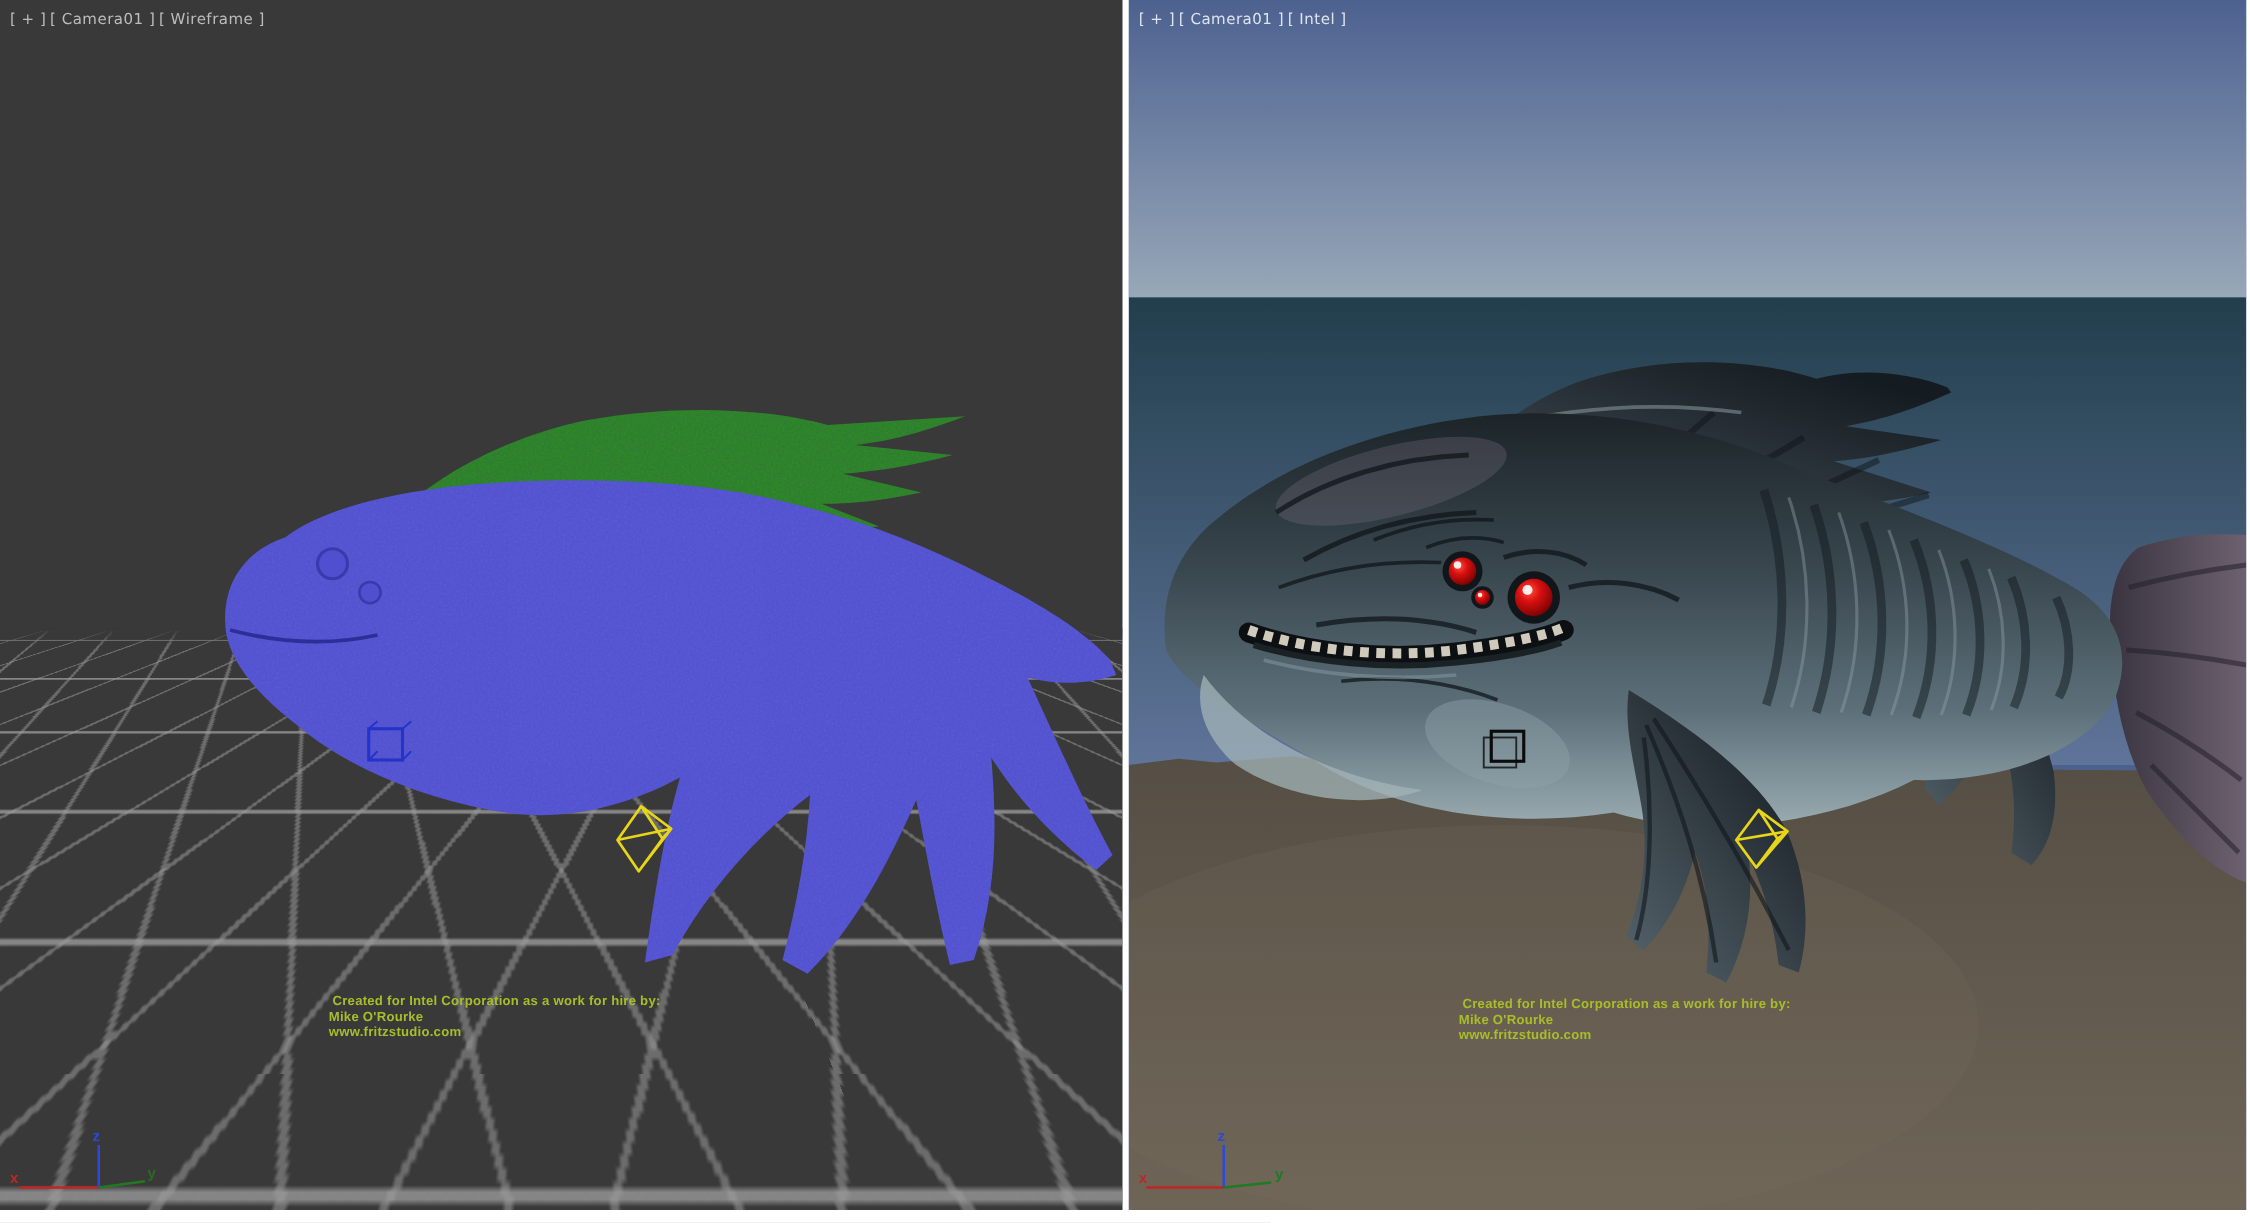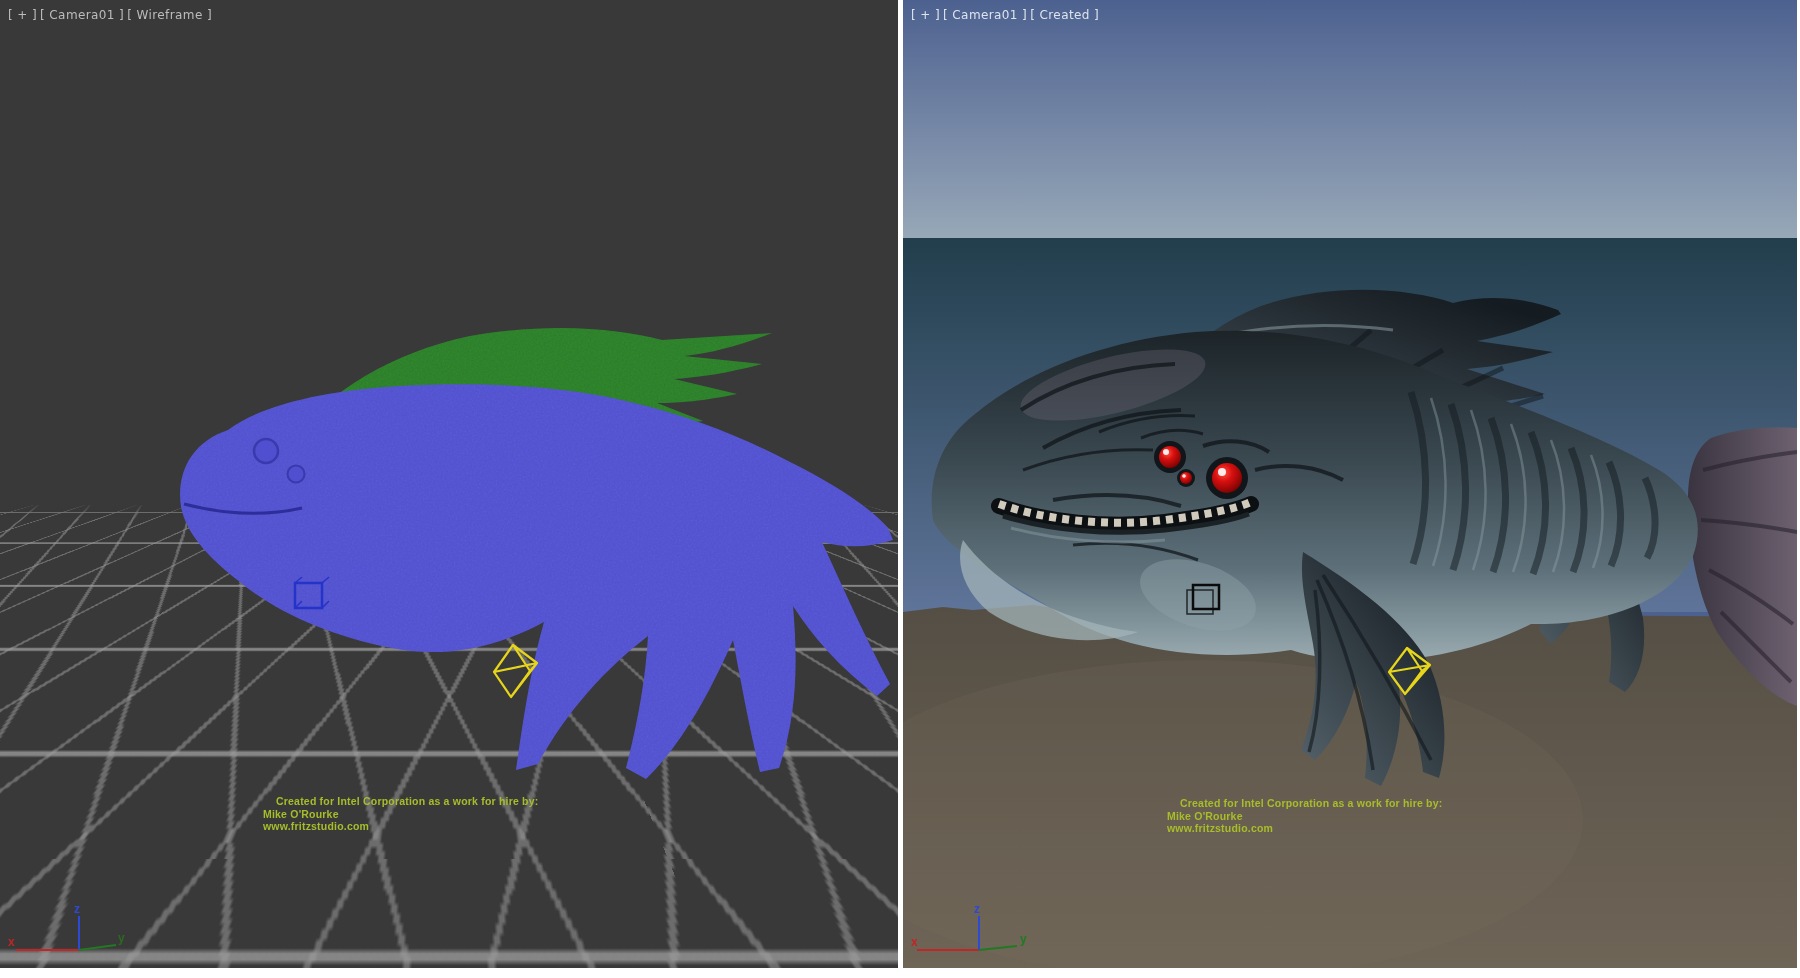--- a/index.html
+++ b/index.html
@@ -31,21 +31,21 @@
   }
   .horizonfade{position:absolute;left:0;top:503px;width:898px;height:14px;
     background:linear-gradient(#393939,rgba(57,57,57,0));}
   
   .credit{
     position:absolute;z-index:25;font-weight:bold;font-size:10.5px;line-height:12.5px;
     color:#a8bd2a;letter-spacing:.2px;white-space:nowrap;pointer-events:none;
   }
   .vp-left  .credit{left:263px;top:795px;}
   .vp-right .credit{left:264px;top:797px;}
-  .credit .l1{margin-left:13px;}
+  .credit .l1{margin-left:3px;}
   
   .axis-gizmo{position:absolute;left:4px;bottom:6px;z-index:26;}
   .axis-gizmo text{font-size:12px;font-weight:bold;font-family:"Liberation Sans",sans-serif;}
 </style>
 </head>
 <body>
 
 <div class="app">
 
   <div class="viewport vp-left">
@@ -268,21 +268,21 @@
         <rect x="290" y="585" width="26" height="24" stroke-width="2.5"></rect>
         <rect x="284" y="590" width="26" height="24" stroke-width="1.5" opacity=".8"></rect>
       </g>
 
       <path d="M 504,648 L 486,672 L 502,694 L 519,671 Z M 504,648 L 527,665 L 502,694 M 486,672 L 527,665 M 519,671 L 527,665" stroke="#e6d51a" stroke-width="2.2" fill="none" stroke-linejoin="round"></path>
     </svg>
 
     <div class="vp-label">
       <span>[ + ]</span>
       <span>[ Camera01 ]</span>
-      <span>[ Created ]</span>
+      <span>[ Intel ]</span>
     </div>
 
     <div class="credit">
       <div class="l1">Created for Intel Corporation as a work for hire by:</div>
       <div class="l2">Mike O'Rourke</div>
       <div class="l3">www.fritzstudio.com</div>
     </div>
 
     <svg class="axis-gizmo" width="132" height="62" viewBox="0 0 132 62">
       <line x1="72" y1="50" x2="10" y2="50" stroke="#c22525" stroke-width="2"></line>

